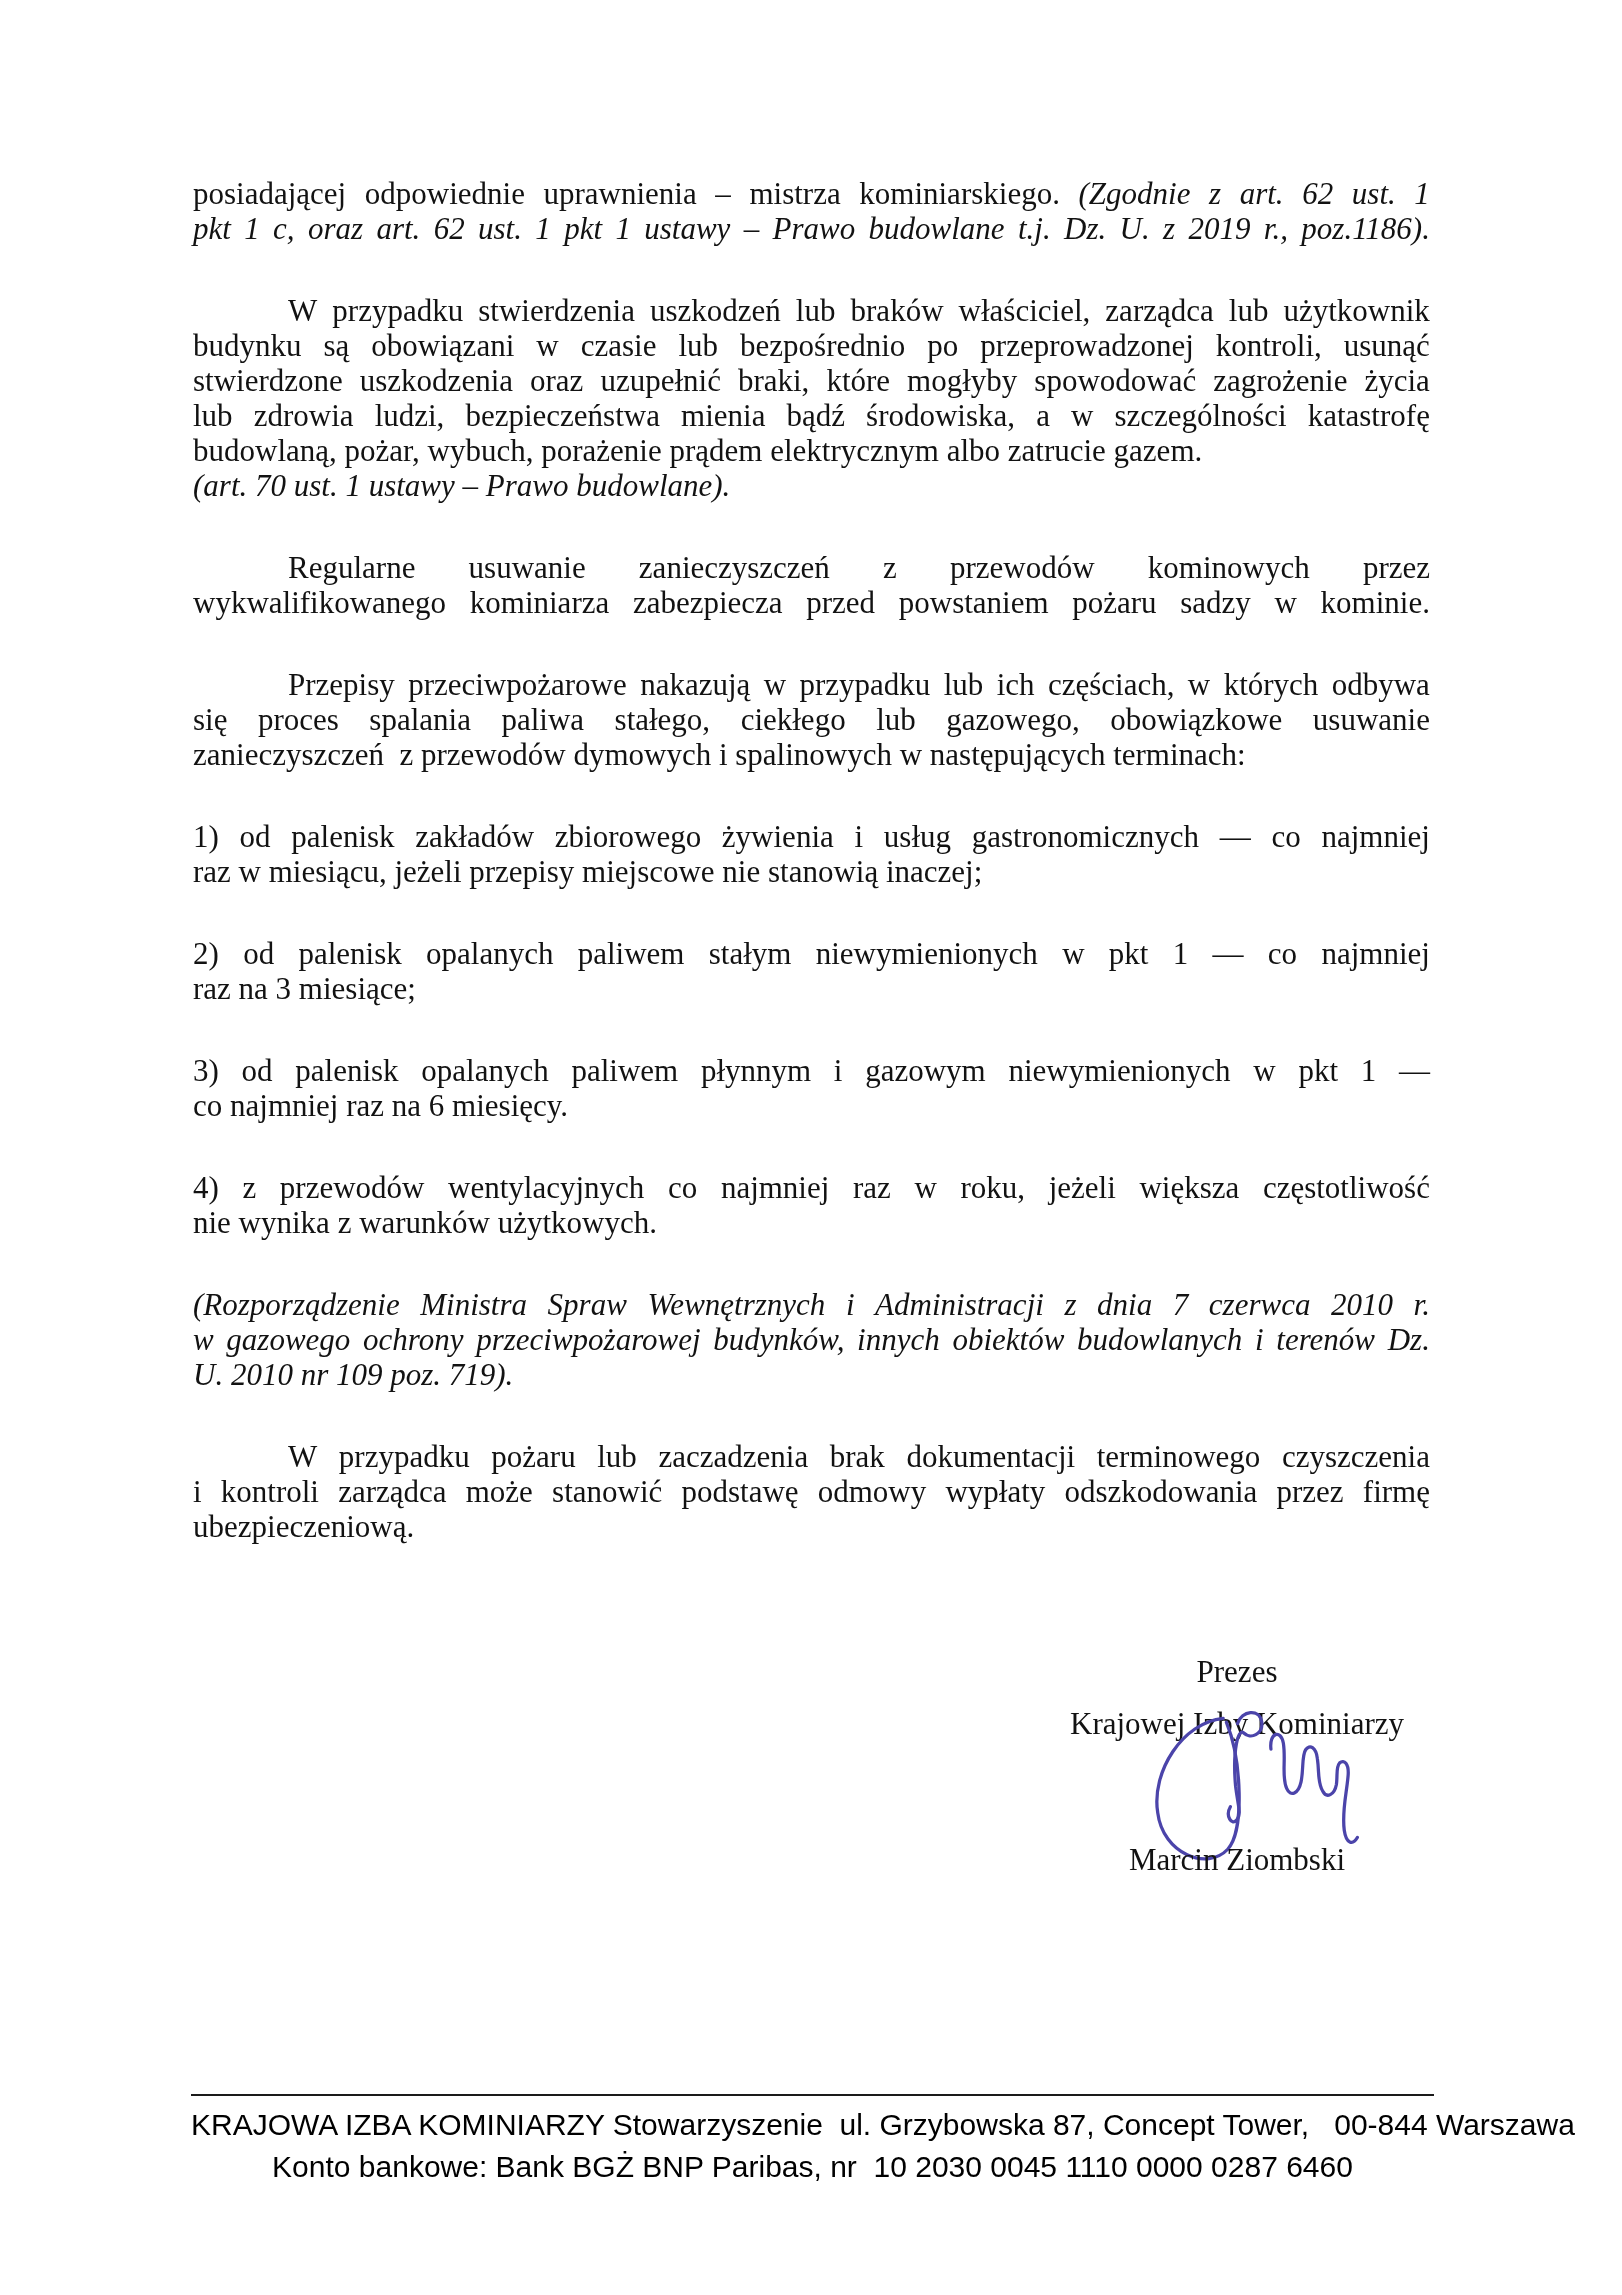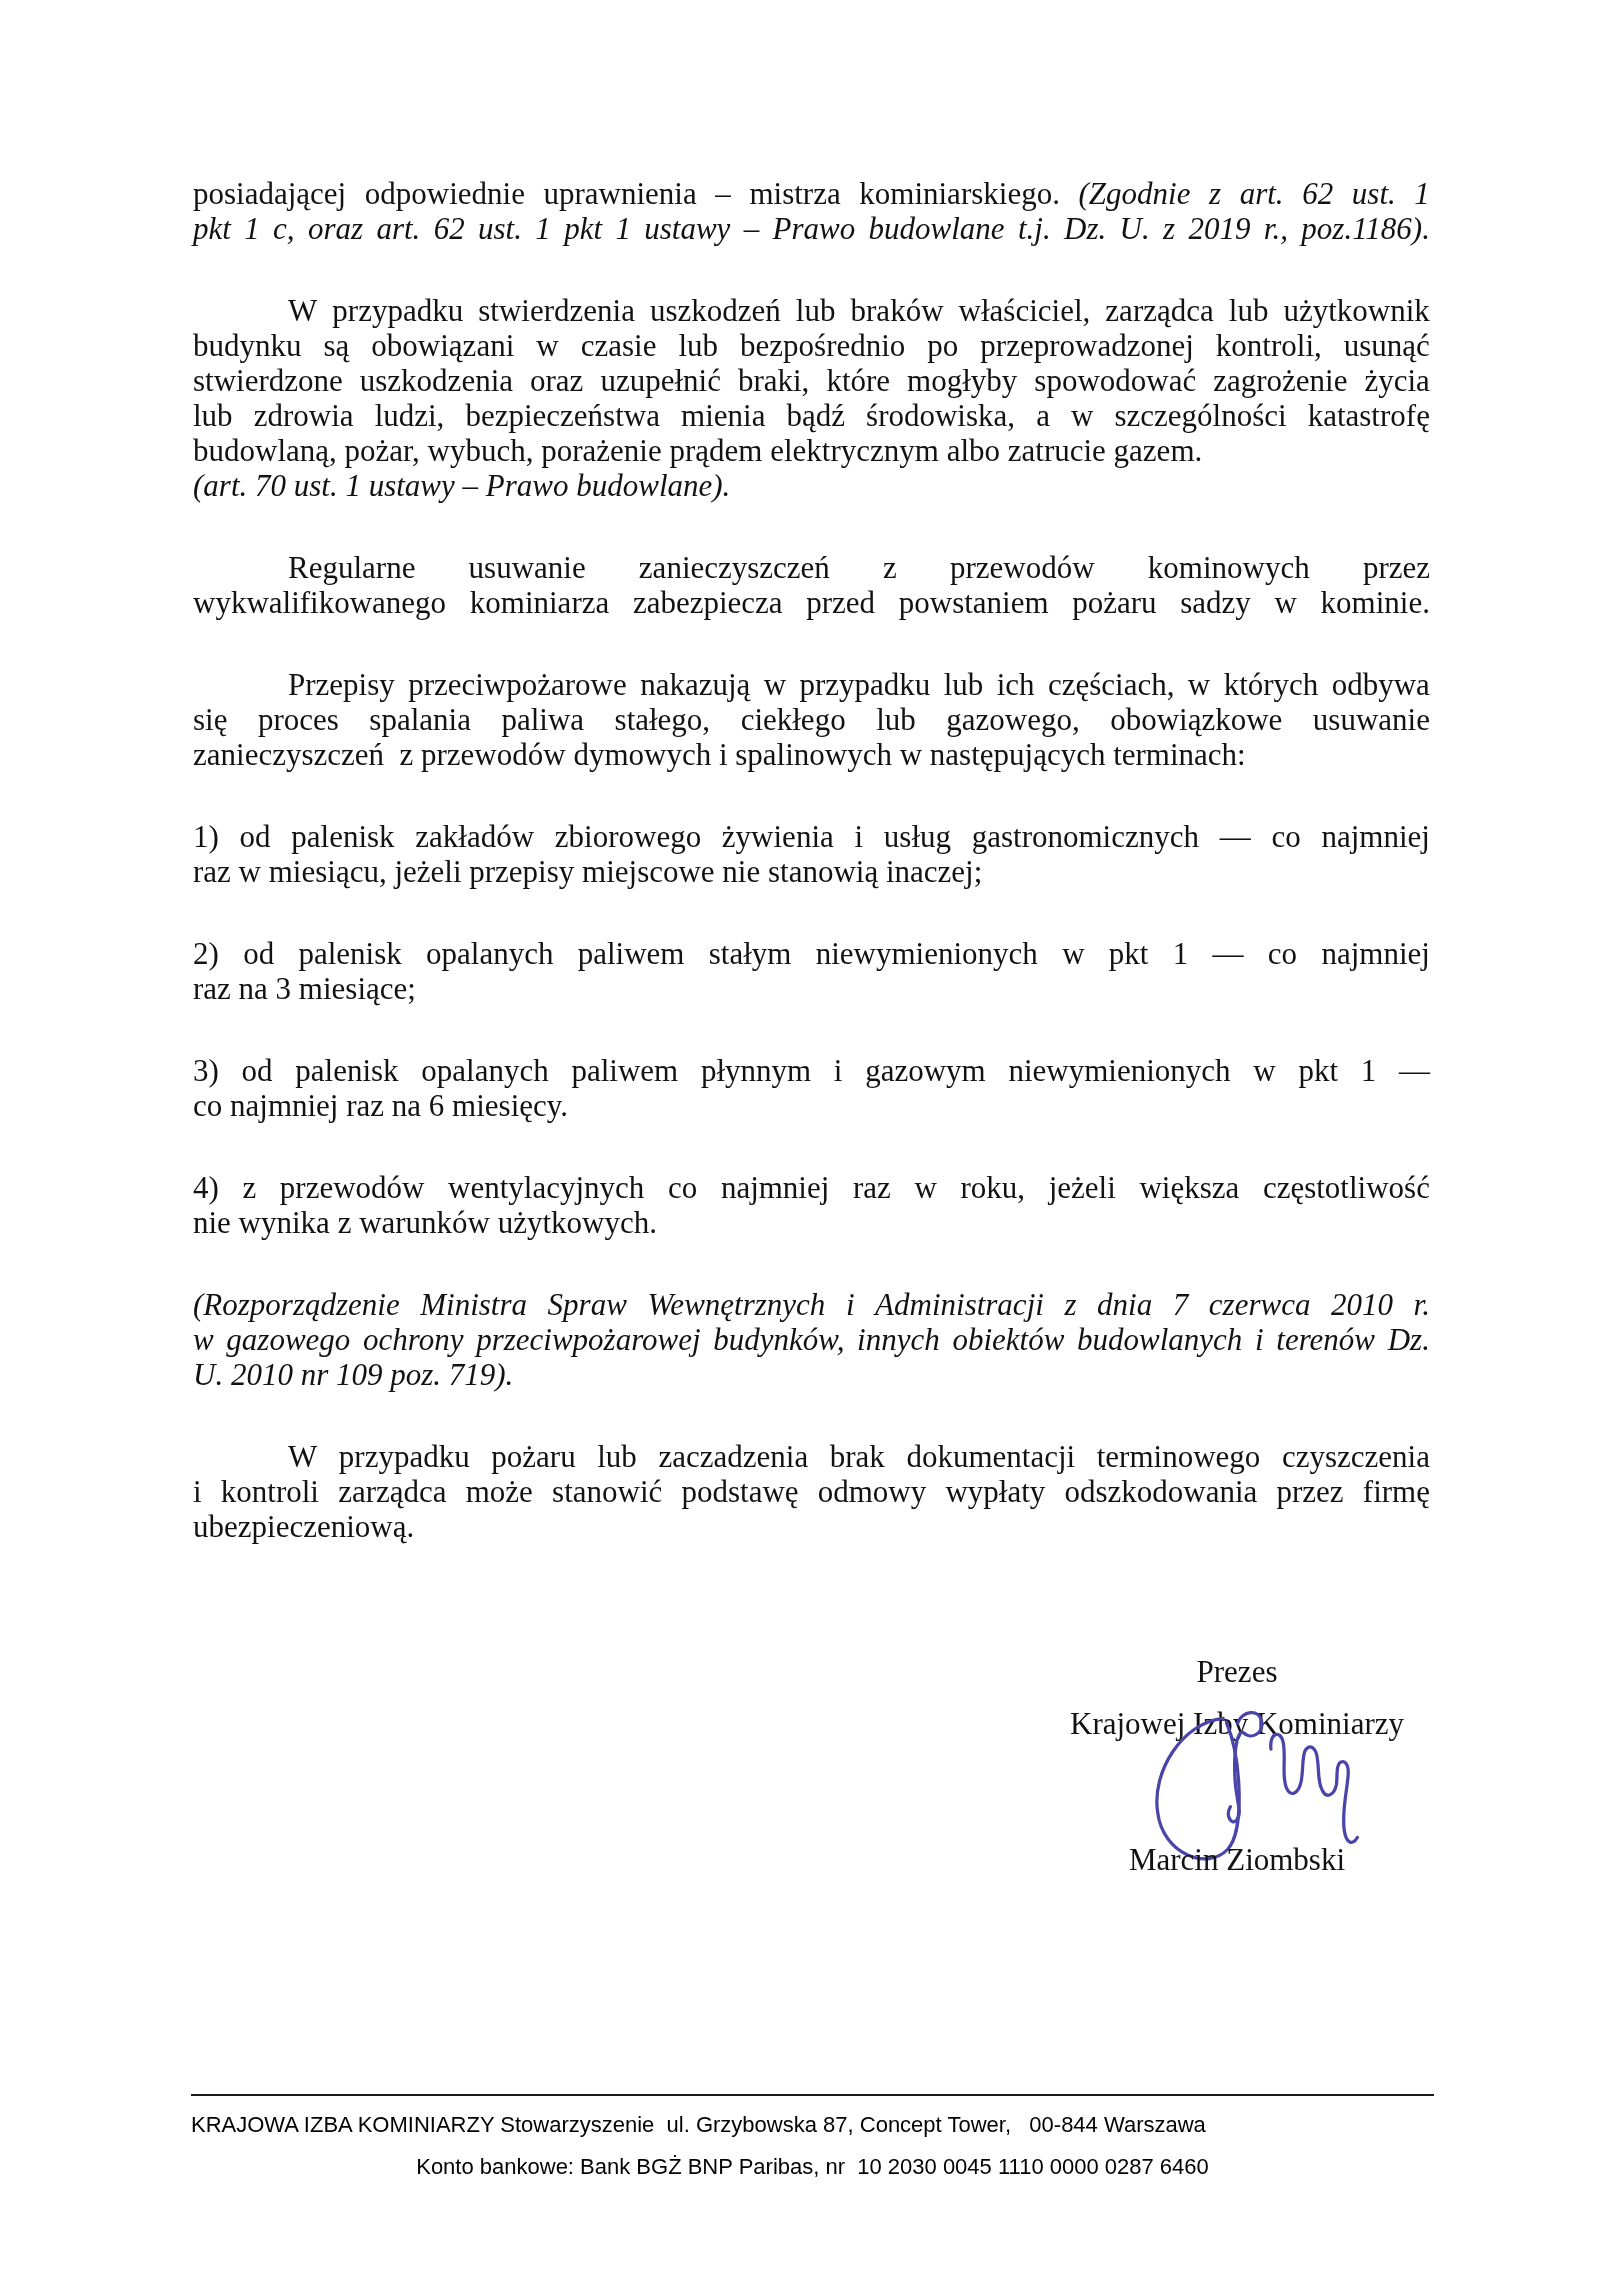--- a/index.html
+++ b/index.html
@@ -30,21 +30,21 @@
   .autograph{
     position:absolute;left:95px;top:55px;width:216px;height:164px;
     overflow:visible;
   }
   .autograph path{fill:none;stroke:currentColor;stroke-width:5;stroke-linecap:round;stroke-linejoin:round;}
   .footer{
     position:absolute;left:191px;top:2094px;width:1243px;
     font-family:"Liberation Sans","DejaVu Sans",sans-serif;color:#000;
   }
   .footer-rule{height:2px;background:#1a1a1a;width:1243px;margin-bottom:7.9px;}
-  .f-line{font-size:22px;line-height:42px;white-space:pre;}
+  .f-line{font-size:30px;line-height:42px;white-space:pre;}
   .f-line1{text-align:left;}
   .f-line2,.f-line3{text-align:center;}
 </style>
 </head>
 <body>
 
 <div class="page">
 
   <div class="doc-body" id="doc-body">
       <div class="para">

